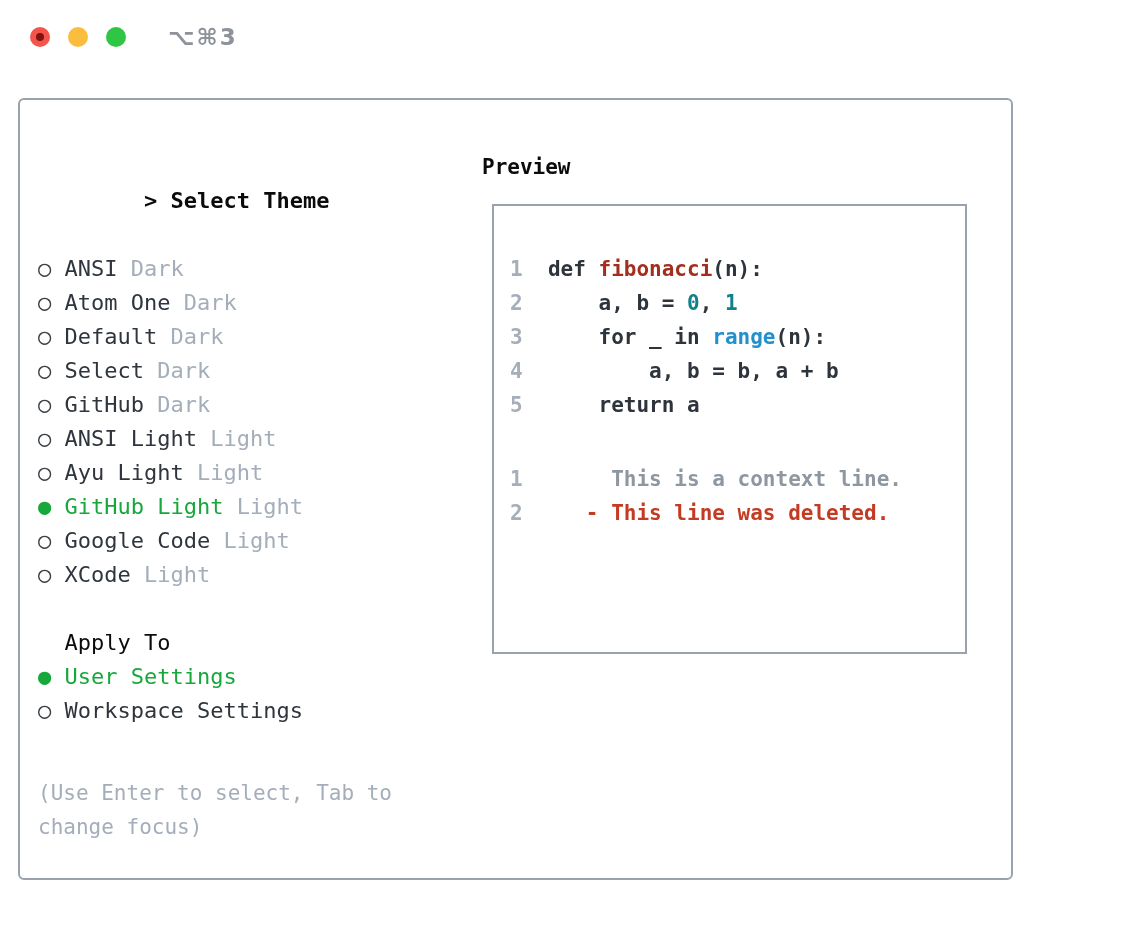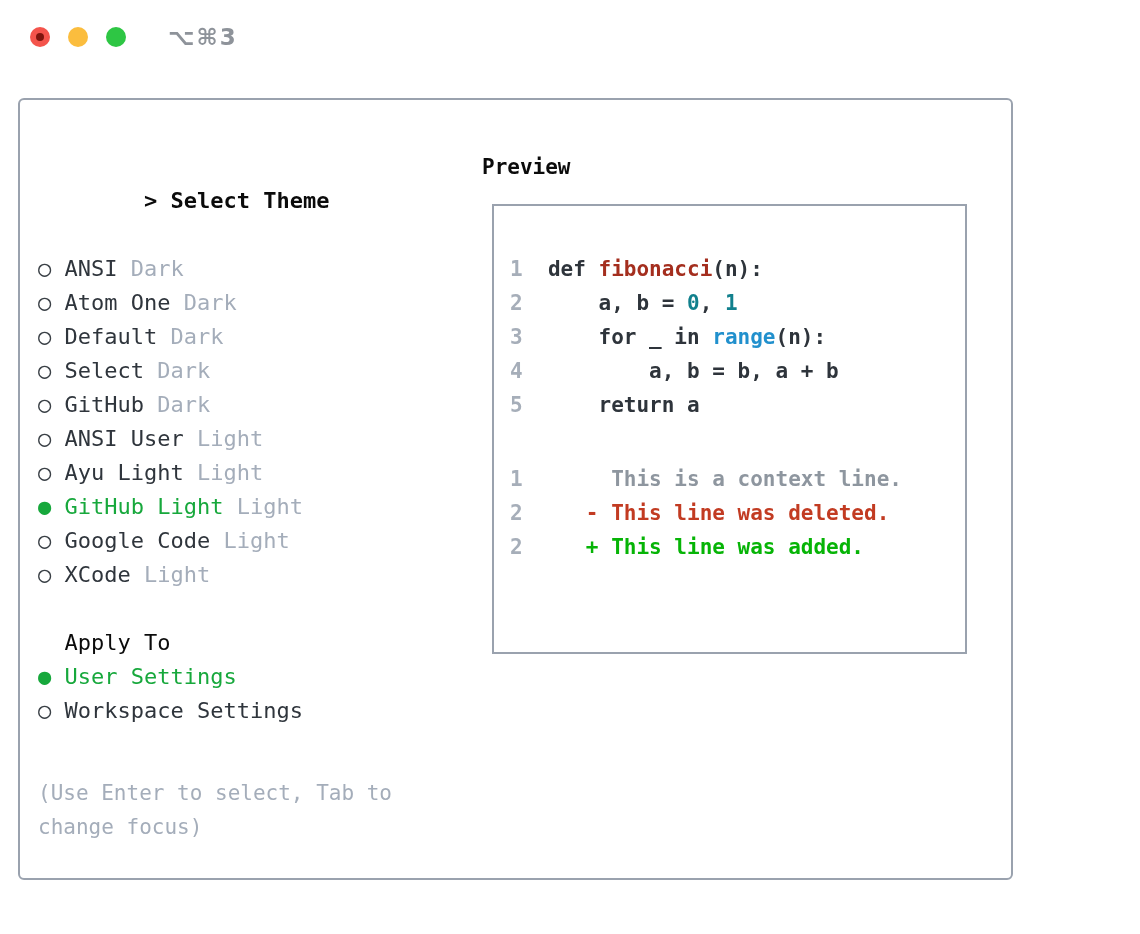--- a/index.html
+++ b/index.html
@@ -87,21 +87,21 @@
       <div class="row header-row">
         <span class="cursor">&gt;</span><span class="htext">Select Theme</span>
       </div>
 
       <div id="theme-list">
           <div class="row"><span class="marker">○</span><span class="tname">ANSI</span><span class="variant">Dark</span></div>
           <div class="row"><span class="marker">○</span><span class="tname">Atom One</span><span class="variant">Dark</span></div>
           <div class="row"><span class="marker">○</span><span class="tname">Default</span><span class="variant">Dark</span></div>
           <div class="row"><span class="marker">○</span><span class="tname">Select</span><span class="variant">Dark</span></div>
           <div class="row"><span class="marker">○</span><span class="tname">GitHub</span><span class="variant">Dark</span></div>
-          <div class="row"><span class="marker">○</span><span class="tname">ANSI User</span><span class="variant">Light</span></div>
+          <div class="row"><span class="marker">○</span><span class="tname">ANSI Light</span><span class="variant">Light</span></div>
           <div class="row"><span class="marker">○</span><span class="tname">Ayu Light</span><span class="variant">Light</span></div>
           <div class="row"><span class="marker sel">●</span><span class="tname sel">GitHub Light</span><span class="variant">Light</span></div>
           <div class="row"><span class="marker">○</span><span class="tname">Google Code</span><span class="variant">Light</span></div>
           <div class="row"><span class="marker">○</span><span class="tname">XCode</span><span class="variant">Light</span></div>
         </div>
 
       <div class="apply-section">
         <div class="row apply-label">Apply To</div>
         <div id="apply-list">
             <div class="row"><span class="marker sel">●</span><span class="tname sel">User Settings</span></div>
@@ -118,19 +118,18 @@
         <div id="code-lines">
             <div class="cline"><span class="lnum">1</span><span class="c-code">def </span><span class="c-func">fibonacci</span><span class="c-code">(n):</span></div>
             <div class="cline"><span class="lnum">2</span><span class="c-code">    a, b = </span><span class="c-number">0</span><span class="c-code">, </span><span class="c-number">1</span></div>
             <div class="cline"><span class="lnum">3</span><span class="c-code">    for _ in </span><span class="c-builtin">range</span><span class="c-code">(n):</span></div>
             <div class="cline"><span class="lnum">4</span><span class="c-code">        a, b = b, a + b</span></div>
             <div class="cline"><span class="lnum">5</span><span class="c-code">    return a</span></div>
           </div>
         <div id="diff-lines" class="diff-block">
             <div class="cline"><span class="lnum">1</span><span class="c-context">     This is a context line.</span></div>
             <div class="cline"><span class="lnum">2</span><span class="c-deleted">   - This line was deleted.</span></div>
-            <div class="cline"><span class="lnum">2</span><span class="c-added">   + This line was added.</span></div>
           </div>
       </div>
     </div>
 
   </div>
 </div>
 
 </body></html>

